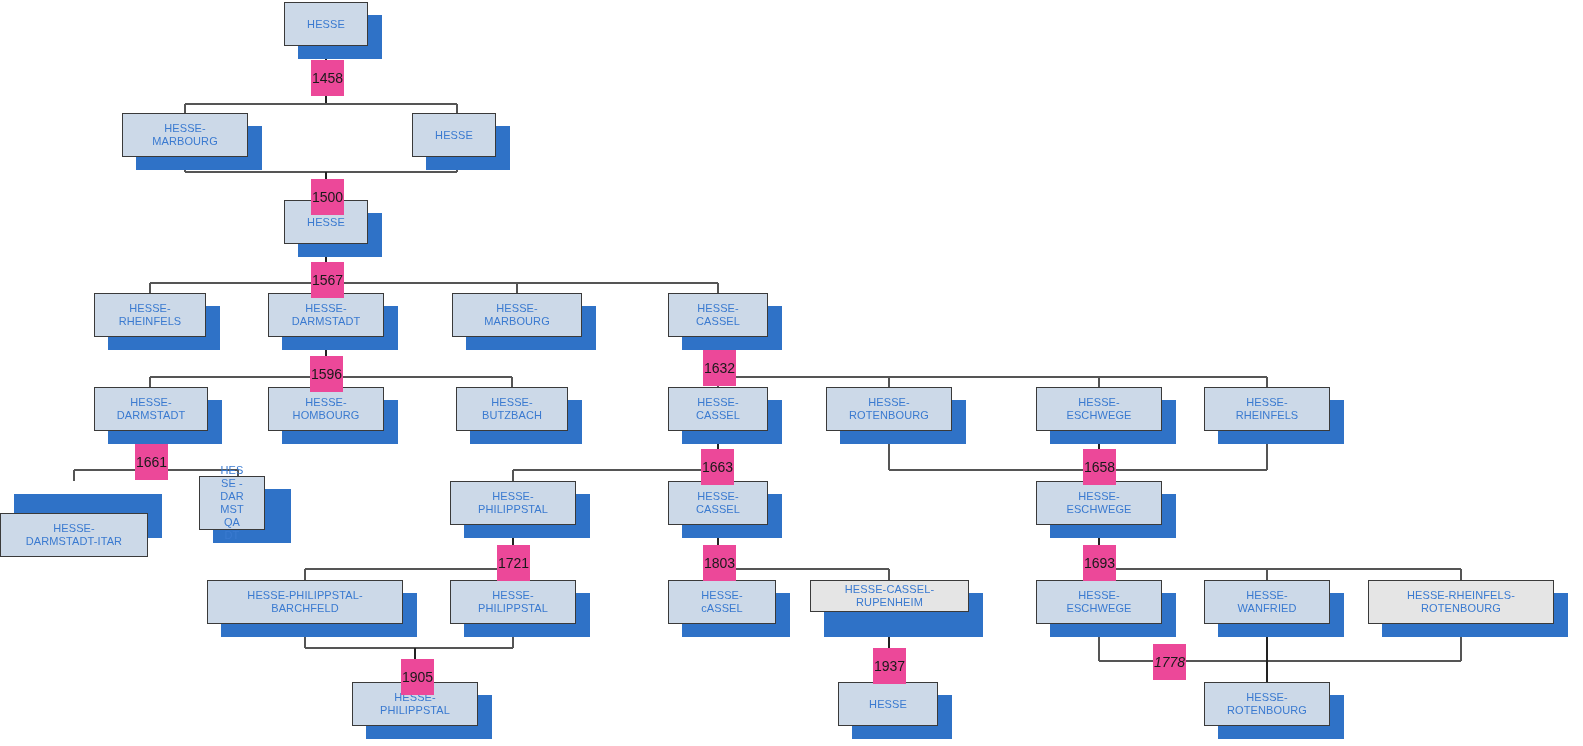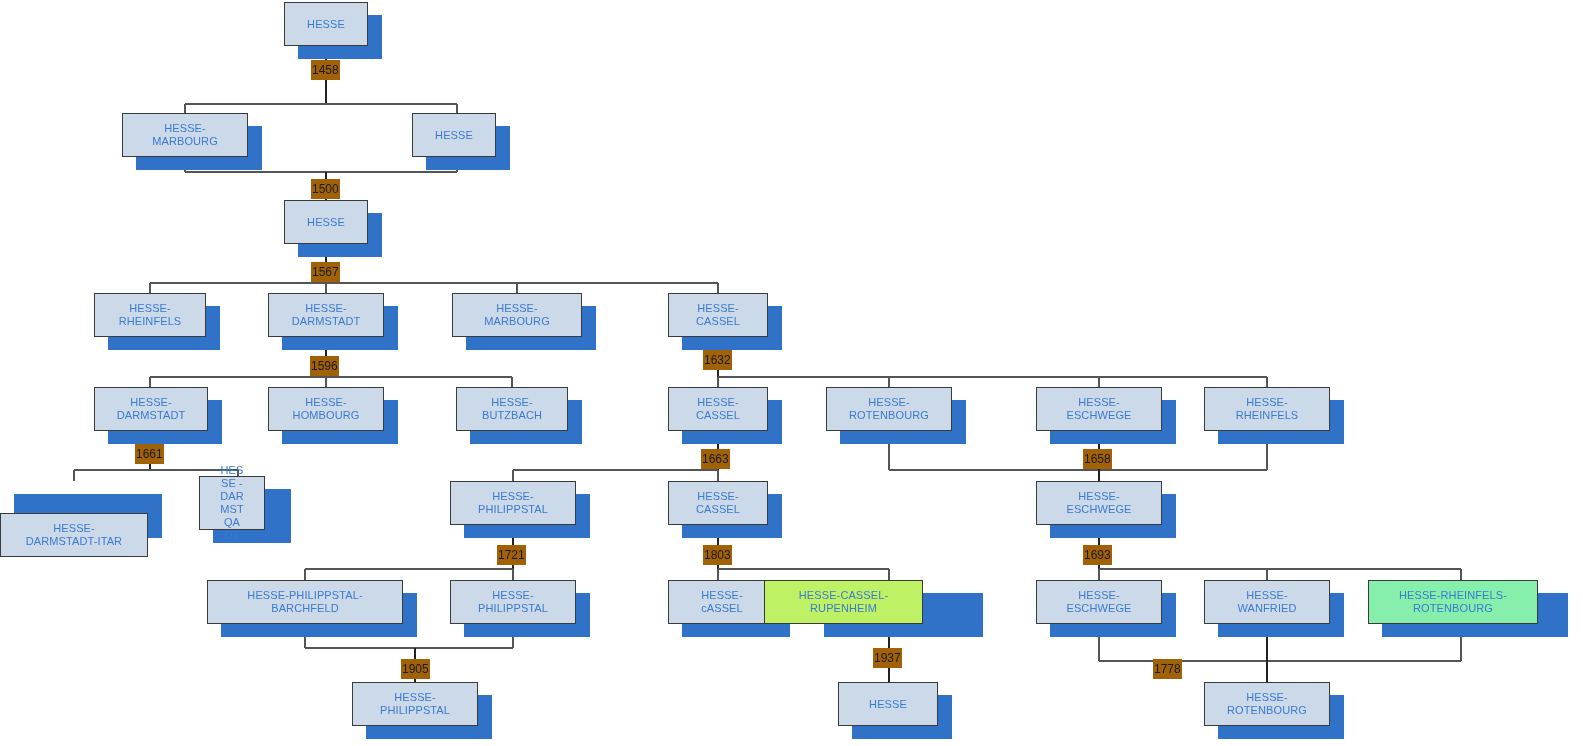--- a/index.html
+++ b/index.html
@@ -44,26 +44,26 @@
     white-space: normal;
     word-break: break-word;
   }
   .node-shadow {
     position: absolute;
     background: #2f72c7;
     z-index: 1;
   }
   .edge-label {
     position: absolute;
-    font-size: 12px;
+    font-size: 14px;
     color: #1a1a1a;
     z-index: 4;
     white-space: nowrap;
-    background: #a16207;
-    padding: 4px 1px;
+    background: #ec4899;
+    padding: 12px 1px;
     line-height: 12px;
   }
 </style>
 </head>
 <body>
 
 <div id="canvas">
 
   <svg id="edge-layer" viewBox="0 0 1583 746" width="1583" height="746" xmlns="http://www.w3.org/2000/svg">
     <defs>
@@ -197,38 +197,38 @@
       <div class="node" style="left: 1036px; top: 387px; width: 126px; height: 44px; background: rgb(204, 217, 232); border-color: rgb(58, 58, 58); color: rgb(58, 122, 208);">HESSE-ESCHWEGE</div>
       <div class="node" style="left: 1204px; top: 387px; width: 126px; height: 44px; background: rgb(204, 217, 232); border-color: rgb(58, 58, 58); color: rgb(58, 122, 208);">HESSE-RHEINFELS</div>
       <div class="node" style="left: 0px; top: 481px; width: 148px; height: 44px; background: rgb(204, 217, 232); border-color: rgb(58, 58, 58); color: rgb(58, 122, 208); margin-top: 32px;">HESSE-DARMSTADT-ITAR</div>
       <div class="node" style="left: 199px; top: 476px; width: 66px; height: 54px; background: rgb(204, 217, 232); border-color: rgb(58, 58, 58); color: rgb(58, 122, 208);">HESSE - DARMSTQADT</div>
       <div class="node" style="left: 450px; top: 481px; width: 126px; height: 44px; background: rgb(204, 217, 232); border-color: rgb(58, 58, 58); color: rgb(58, 122, 208);">HESSE-PHILIPPSTAL</div>
       <div class="node" style="left: 668px; top: 481px; width: 100px; height: 44px; background: rgb(204, 217, 232); border-color: rgb(58, 58, 58); color: rgb(58, 122, 208);">HESSE-CASSEL</div>
       <div class="node" style="left: 1036px; top: 481px; width: 126px; height: 44px; background: rgb(204, 217, 232); border-color: rgb(58, 58, 58); color: rgb(58, 122, 208);">HESSE-ESCHWEGE</div>
       <div class="node" style="left: 207px; top: 580px; width: 196px; height: 44px; background: rgb(204, 217, 232); border-color: rgb(58, 58, 58); color: rgb(58, 122, 208);">HESSE-PHILIPPSTAL-BARCHFELD</div>
       <div class="node" style="left: 450px; top: 580px; width: 126px; height: 44px; background: rgb(204, 217, 232); border-color: rgb(58, 58, 58); color: rgb(58, 122, 208);">HESSE-PHILIPPSTAL</div>
       <div class="node" style="left: 668px; top: 580px; width: 108px; height: 44px; background: rgb(204, 217, 232); border-color: rgb(58, 58, 58); color: rgb(58, 122, 208);">HESSE-cASSEL</div>
-      <div class="node" style="left: 764px; top: 580px; width: 159px; height: 44px; background: #bef264; border-color: rgb(58, 58, 58); color: rgb(58, 122, 208);">HESSE-CASSEL-RUPENHEIM</div>
+      <div class="node" style="left: 810px; top: 580px; width: 159px; height: 32px; background: #e5e5e5; border-color: rgb(58, 58, 58); color: rgb(58, 122, 208);">HESSE-CASSEL-RUPENHEIM</div>
       <div class="node" style="left: 1036px; top: 580px; width: 126px; height: 44px; background: rgb(204, 217, 232); border-color: rgb(58, 58, 58); color: rgb(58, 122, 208);">HESSE-ESCHWEGE</div>
       <div class="node" style="left: 1204px; top: 580px; width: 126px; height: 44px; background: rgb(204, 217, 232); border-color: rgb(58, 58, 58); color: rgb(58, 122, 208);">HESSE-WANFRIED</div>
-      <div class="node" style="left: 1368px; top: 580px; width: 170px; height: 44px; background: #86efac; border-color: rgb(58, 58, 58); color: rgb(58, 122, 208);">HESSE-RHEINFELS-ROTENBOURG</div>
+      <div class="node" style="left: 1368px; top: 580px; width: 186px; height: 44px; background: #e5e5e5; border-color: rgb(58, 58, 58); color: rgb(58, 122, 208);">HESSE-RHEINFELS-ROTENBOURG</div>
       <div class="node" style="left: 352px; top: 682px; width: 126px; height: 44px; background: rgb(204, 217, 232); border-color: rgb(58, 58, 58); color: rgb(58, 122, 208);">HESSE-PHILIPPSTAL</div>
       <div class="node" style="left: 838px; top: 682px; width: 100px; height: 44px; background: rgb(204, 217, 232); border-color: rgb(58, 58, 58); color: rgb(58, 122, 208);">HESSE</div>
       <div class="node" style="left: 1204px; top: 682px; width: 126px; height: 44px; background: rgb(204, 217, 232); border-color: rgb(58, 58, 58); color: rgb(58, 122, 208);">HESSE-ROTENBOURG</div>
     </div>
   <div id="label-layer">
       <div class="edge-label" style="left: 311px; top: 60px; color: rgb(26, 26, 26);">1458</div>
       <div class="edge-label" style="left: 311px; top: 179px; color: rgb(26, 26, 26);">1500</div>
       <div class="edge-label" style="left: 311px; top: 262px; color: rgb(26, 26, 26);">1567</div>
       <div class="edge-label" style="left: 310px; top: 356px; color: rgb(26, 26, 26);">1596</div>
       <div class="edge-label" style="left: 703px; top: 350px; color: rgb(26, 26, 26);">1632</div>
       <div class="edge-label" style="left: 135px; top: 444px; color: rgb(26, 26, 26);">1661</div>
       <div class="edge-label" style="left: 701px; top: 449px; color: rgb(26, 26, 26);">1663</div>
       <div class="edge-label" style="left: 1083px; top: 449px; color: rgb(26, 26, 26);">1658</div>
       <div class="edge-label" style="left: 497px; top: 545px; color: rgb(26, 26, 26);">1721</div>
       <div class="edge-label" style="left: 703px; top: 545px; color: rgb(26, 26, 26);">1803</div>
       <div class="edge-label" style="left: 1083px; top: 545px; color: rgb(26, 26, 26);">1693</div>
       <div class="edge-label" style="left: 401px; top: 659px; color: rgb(26, 26, 26);">1905</div>
       <div class="edge-label" style="left: 873px; top: 648px; color: rgb(26, 26, 26);">1937</div>
-      <div class="edge-label" style="left: 1153px; top: 659px; color: rgb(26, 26, 26);">1778</div>
+      <div class="edge-label" style="left: 1153px; top: 644px; color: rgb(26, 26, 26); font-style: italic;">1778</div>
     </div>
 
 </div>
 
 </body></html>

